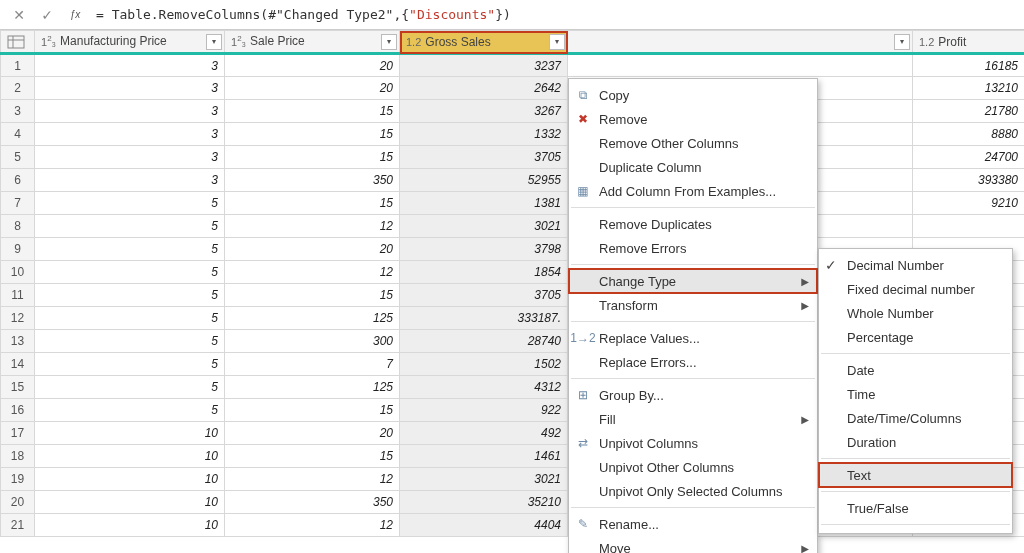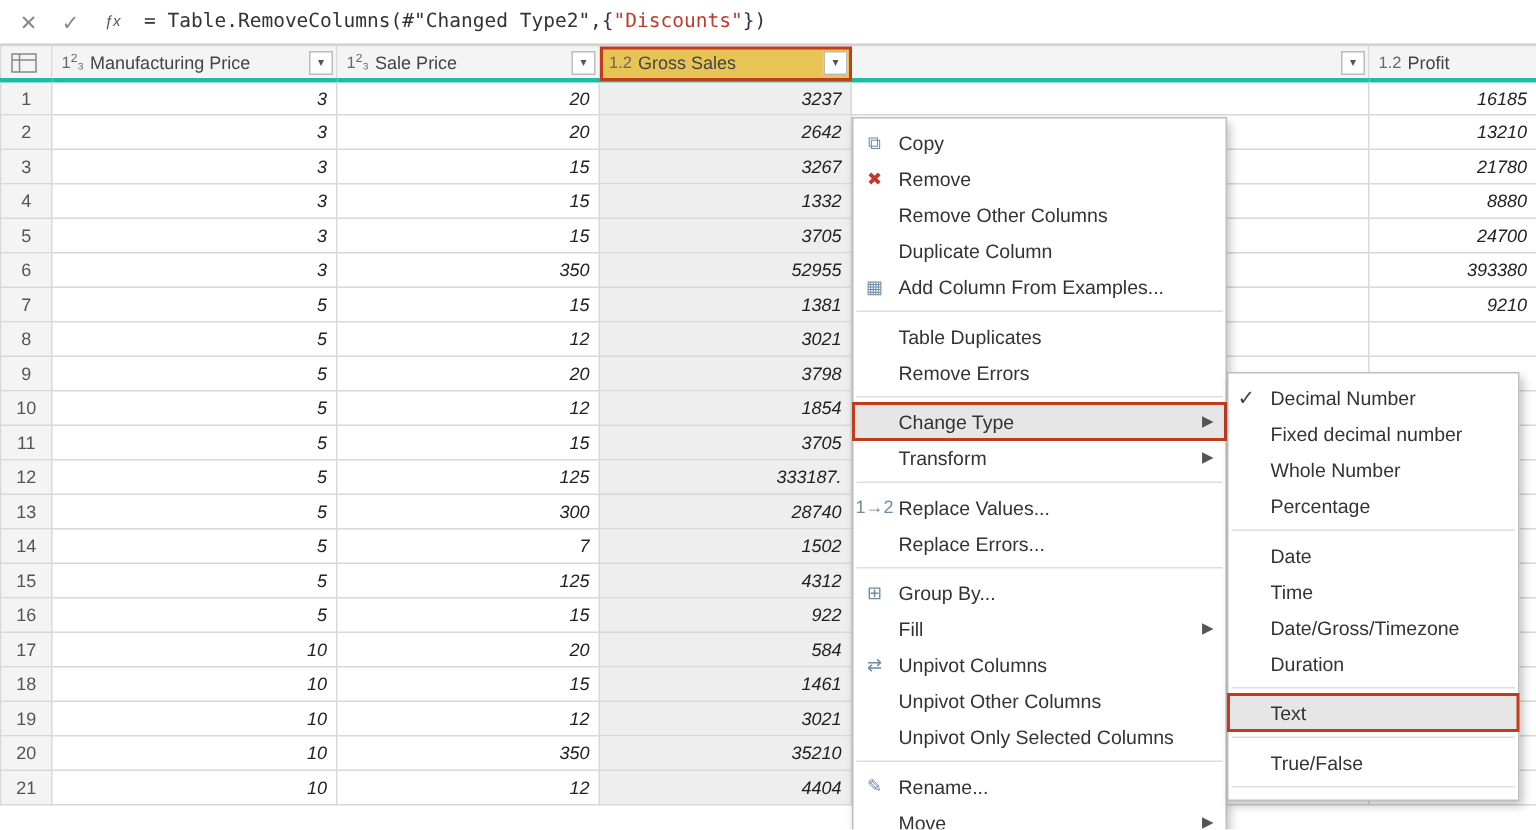--- a/index.html
+++ b/index.html
@@ -316,21 +316,21 @@
           <td class="num">5</td>
           <td class="num">15</td>
           <td class="num sel-col">922</td>
           <td></td>
           <td class="num"></td>
         </tr>
         <tr>
           <td class="row-head">17</td>
           <td class="num">10</td>
           <td class="num">20</td>
-          <td class="num sel-col">584</td>
+          <td class="num sel-col">492</td>
           <td></td>
           <td class="num"></td>
         </tr>
         <tr>
           <td class="row-head">18</td>
           <td class="num">10</td>
           <td class="num">15</td>
           <td class="num sel-col">1461</td>
           <td></td>
           <td class="num"></td>
@@ -379,21 +379,21 @@
         <span class="icon"></span>
         <span class="lbl">Duplicate Column</span>
       </div>
   <div class="ctx-item">
         <span class="icon">▦</span>
         <span class="lbl">Add Column From Examples...</span>
       </div>
   <div class="ctx-sep"></div>
   <div class="ctx-item">
         <span class="icon"></span>
-        <span class="lbl">Table Duplicates</span>
+        <span class="lbl">Remove Duplicates</span>
       </div>
   <div class="ctx-item">
         <span class="icon"></span>
         <span class="lbl">Remove Errors</span>
       </div>
   <div class="ctx-sep"></div>
   <div class="ctx-item hover box-red">
         <span class="icon"></span>
         <span class="lbl">Change Type</span>
         <span class="arrow">▶</span>
@@ -462,21 +462,21 @@
         <span class="lbl">Percentage</span>
       </div>
   <div class="ctx-sep"></div>
   <div class="ctx-item">
         <span class="lbl">Date</span>
       </div>
   <div class="ctx-item">
         <span class="lbl">Time</span>
       </div>
   <div class="ctx-item">
-        <span class="lbl">Date/Gross/Timezone</span>
+        <span class="lbl">Date/Time/Columns</span>
       </div>
   <div class="ctx-item">
         <span class="lbl">Duration</span>
       </div>
   <div class="ctx-sep"></div>
   <div class="ctx-item hover box-red">
         <span class="lbl">Text</span>
       </div>
   <div class="ctx-sep"></div>
   <div class="ctx-item">

